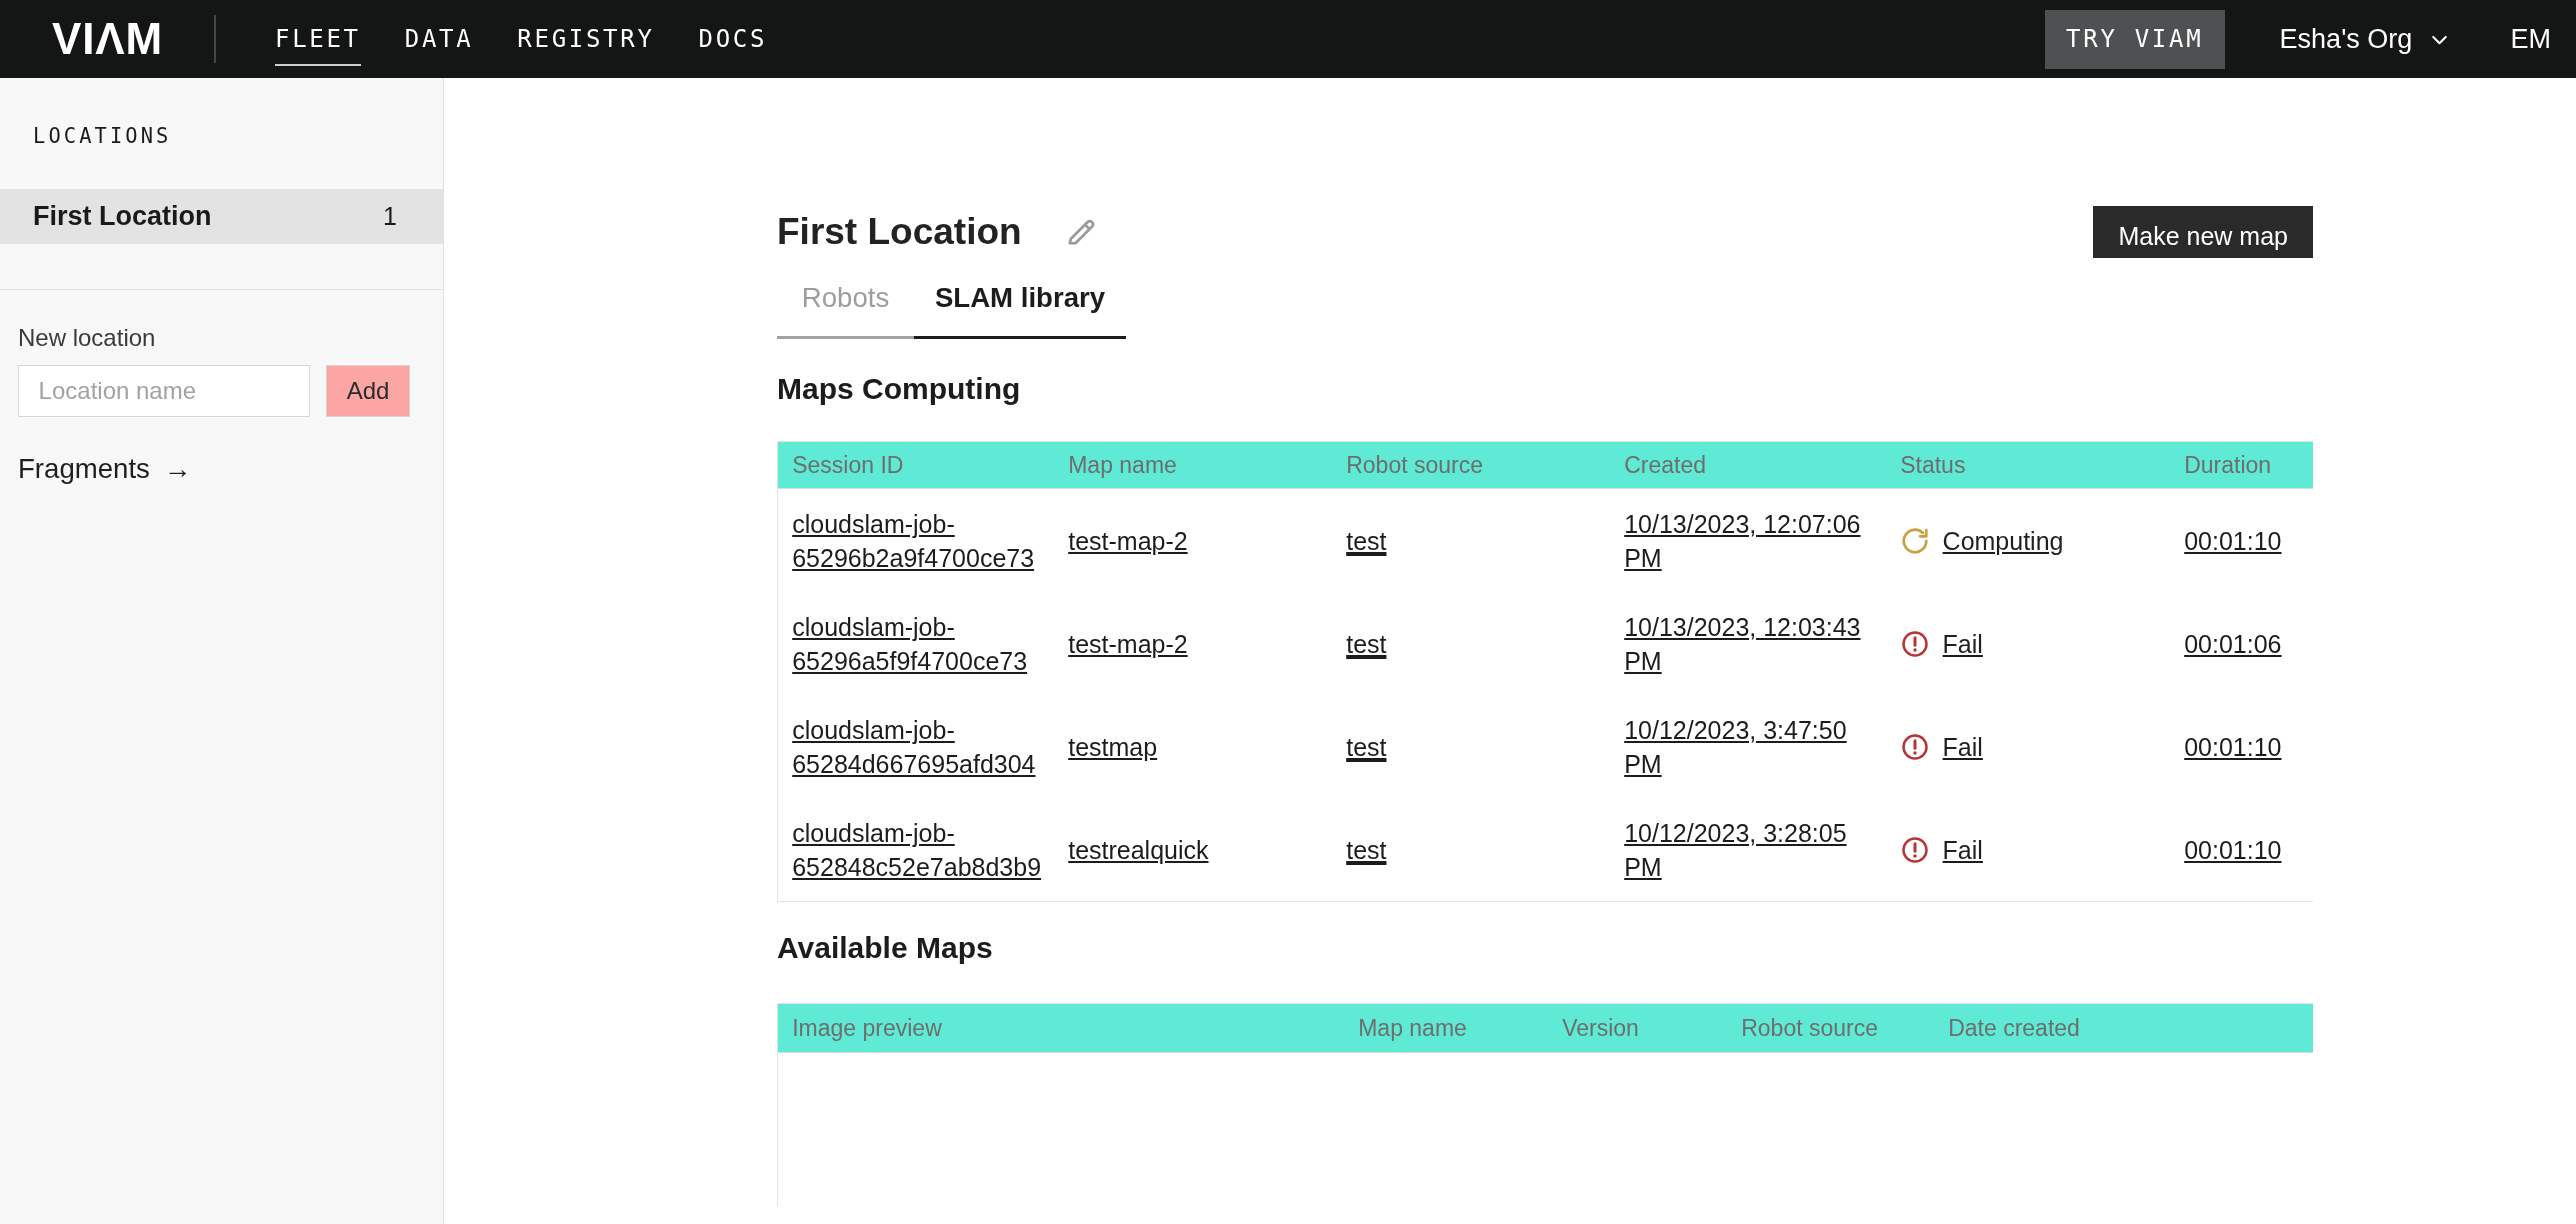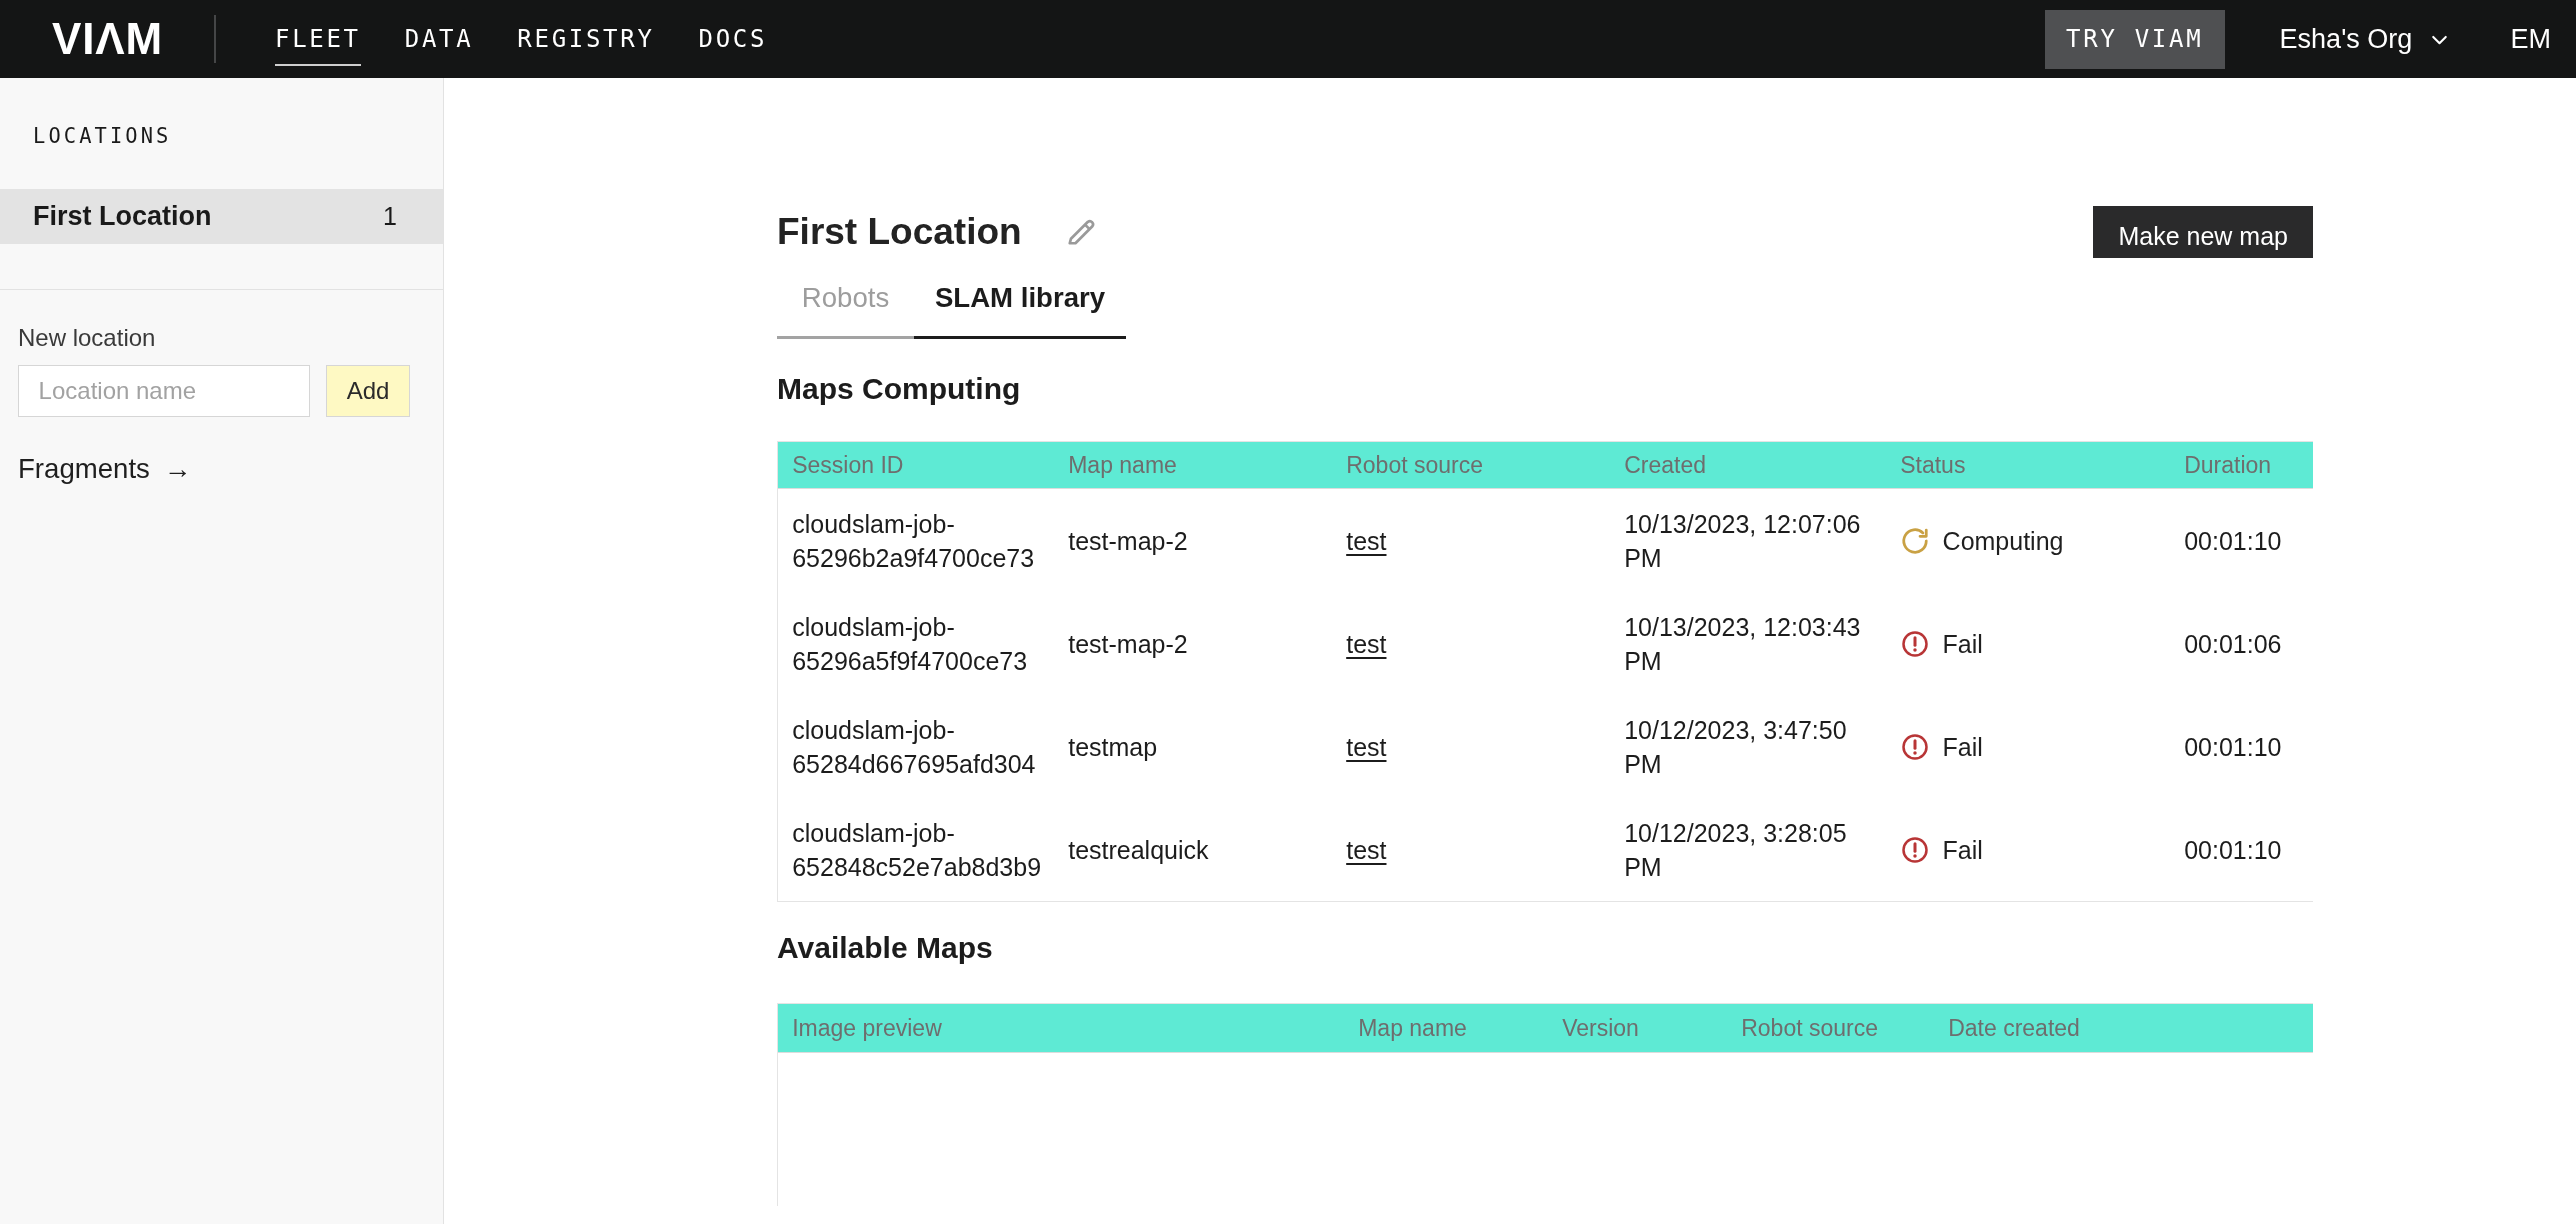--- a/index.html
+++ b/index.html
@@ -35,21 +35,21 @@
   .loc-row { margin-top:41px; height:55px; background:#e3e3e3; display:flex; align-items:center;
              padding:0 46px 0 33px; cursor:pointer; }
   .loc-name { font-size:27px; font-weight:bold; color:#1a1a1a; }
   .loc-count { margin-left:auto; font-size:25px; color:#1a1a1a; }
   .side-divider { margin-top:45px; border-top:0.9px solid #e2e2e2; }
   .new-loc-label { margin:34px 0 0 18px; font-size:24px; color:#3a3a3a; }
   .new-loc-row { display:flex; margin:13.3px 18px 0 18px; gap:16px; }
   .new-loc-row input { width:292px; height:52px; border:0.9px solid #d6d6d6; background:#ffffff;
              padding:0 19.6px; font-size:24px; font-family:"Liberation Sans", sans-serif; color:#1d1d1d; outline:none; }
   .new-loc-row input::placeholder { color:#a2a2a2; }
-  .add-btn { width:84px; height:52px; border:0.9px solid #d6d6d6; background:#fef9c3; font-size:24px;
+  .add-btn { width:84px; height:52px; border:0.9px solid #d6d6d6; background:#fca5a5; font-size:24px;
              color:#2b2b2b; cursor:pointer; font-family:"Liberation Sans", sans-serif; }
   .fragments { margin:36px 0 0 18px; font-size:27.6px; color:#1f1f1f; display:flex; align-items:center;
              gap:14.2px; cursor:pointer; width:max-content; }
 
   
   .main { position:absolute; top:78px; left:444px; right:0; bottom:0; overflow:hidden; background:#ffffff; }
   .content { padding-left:333px; width:1869px; }
   .page-header { margin-top:128px; width:1536px; height:52px; display:flex; align-items:center; }
   .title-wrap { display:flex; align-items:center; gap:41px; }
   .page-title { font-size:37px; font-weight:bold; color:#232323; line-height:52px; }
@@ -66,21 +66,21 @@
   .section-heading.second { margin-top:30px; }
 
   .table { width:1536px; border-left:0.9px solid #e4e4e4; }
   .t1 { margin-top:36px; }
   .t2 { margin-top:39px; }
   .t-head { background:#5eead4; border-top:0.9px solid #e4e4e4; border-bottom:0.9px solid #dcdcdc;
             display:grid; align-items:center; color:#6e6e6e; font-size:23px; padding-left:14.2px; }
   .t1 .t-head { height:48px; grid-template-columns:276px 278px 278px 276px 284px 1fr; }
   .t2 .t-head { height:50px; grid-template-columns:566px 204px 179px 207px 1fr; }
   .t1-row { display:grid; grid-template-columns:276px 278px 278px 276px 284px 1fr; padding-left:14.2px;
-            height:103px; align-items:center; font-size:25px; color:#1c1c1c; }
+            height:103px; align-items:center; font-size:25px; color:#1c1c1c;text-decoration:underline; }
   .t-body { border-bottom:0.9px solid #e4e4e4; }
   .cell { padding-right:21.3px; line-height:34px; }
   .cell.session { overflow:hidden; max-height:69px; overflow-wrap:break-word; }
   .robot-link { color:#1c1c1c; text-decoration:underline; text-underline-offset:4.4px; cursor:pointer;text-align:center; }
   .status-cell { display:flex; align-items:center; gap:12.4px; color:#1f1f1f; }
   .status-icon { width:30px; height:30px; display:inline-flex; flex:none; }
   .t2-body { height:153px; }
 </style>
 </head>
 <body>

